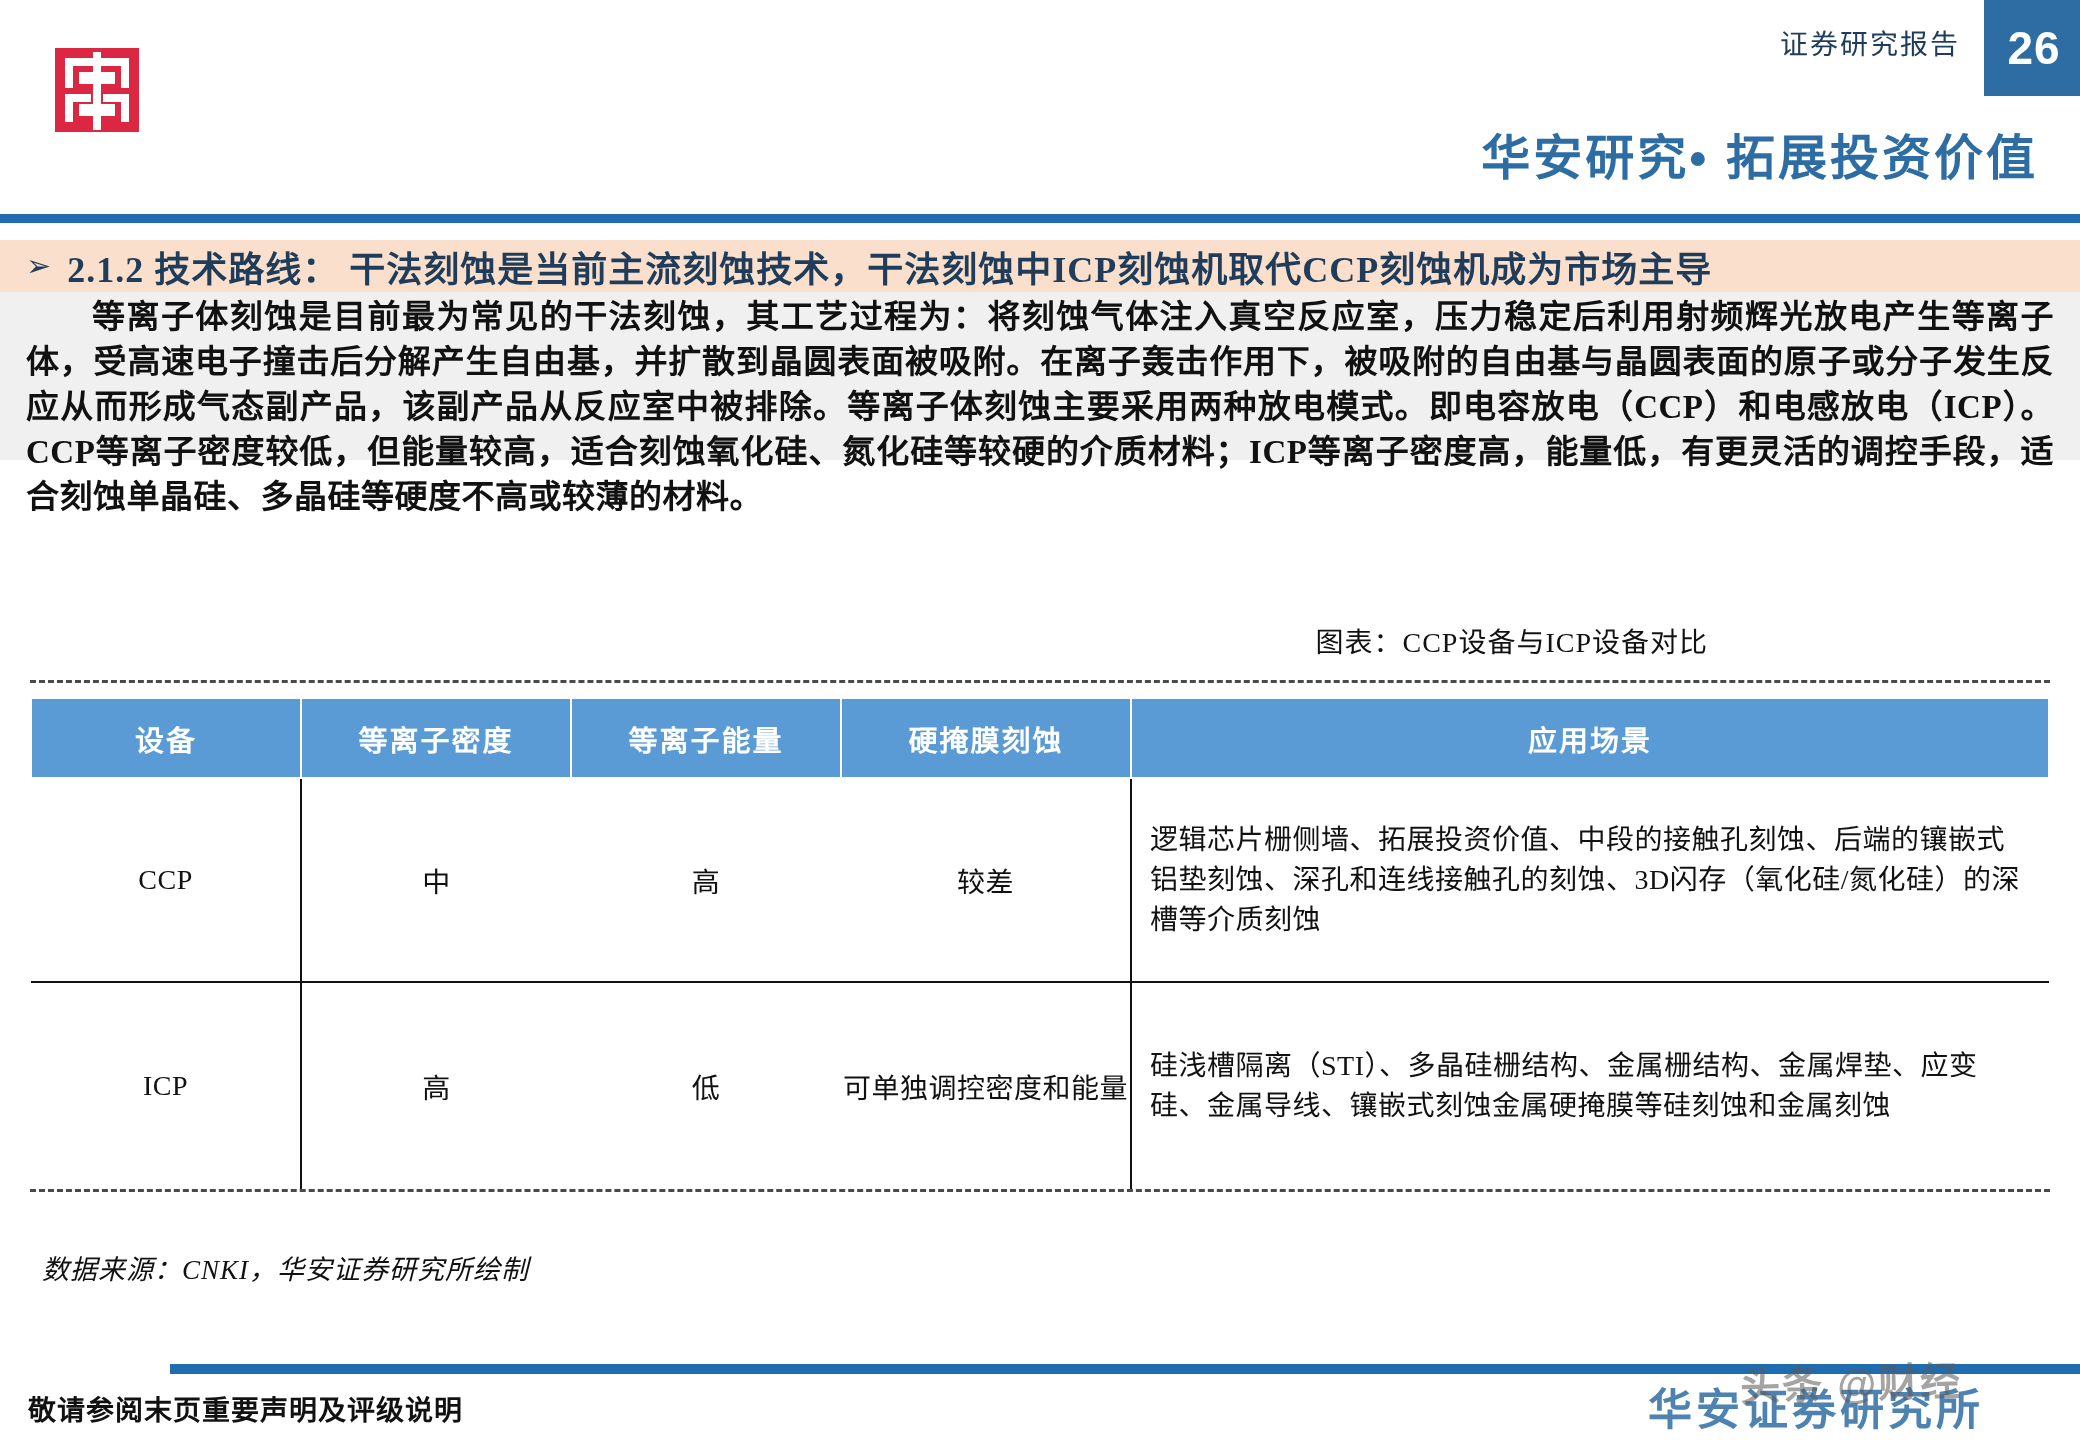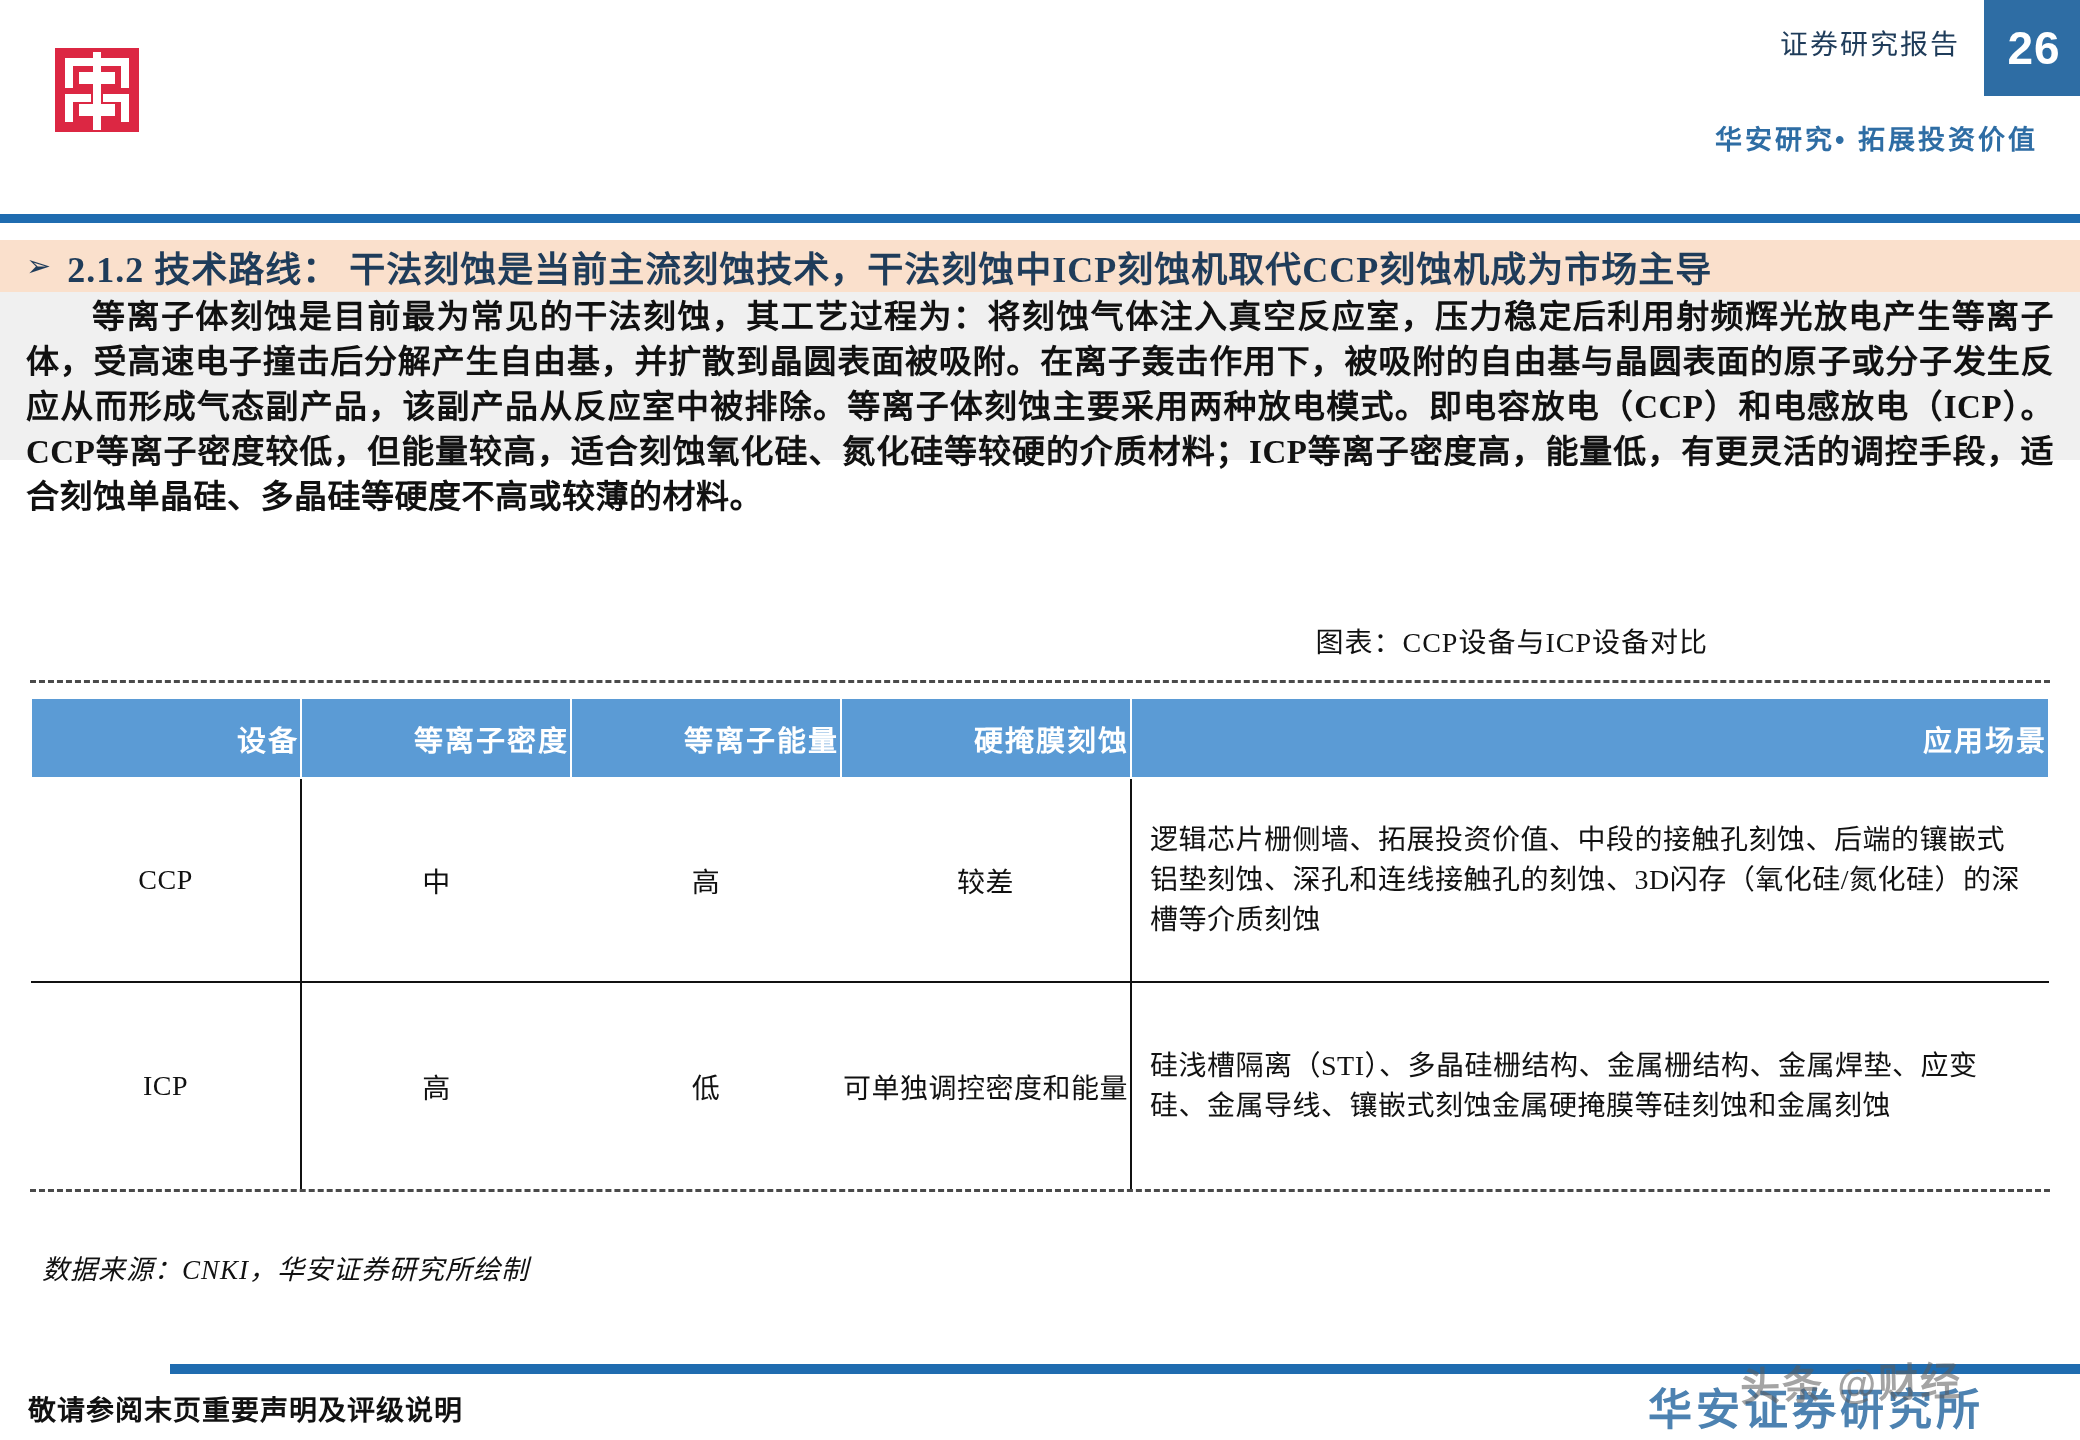--- a/index.html
+++ b/index.html
@@ -99,21 +99,21 @@
     letter-spacing: 3.5px;
     color: #111111;
     margin-top: 2px;
     white-space: nowrap;
   }
   .tagline {
     position: absolute;
     right: 42px;
     top: 118px;
     font-family: "Liberation Sans", sans-serif;
-    font-size: 27px;
+    font-size: 49px;
     font-weight: bold;
     color: #2e6da4;
     letter-spacing: 3px;
     white-space: nowrap;
   }
   .header-rule {
     position: absolute;
     left: 0;
     top: 214px;
     width: 2080px;
@@ -210,21 +210,21 @@
   table.cmp col.c4 { width: auto; }
   table.cmp th {
     background: #5b9bd5;
     color: #ffffff;
     font-family: "Liberation Serif", "DejaVu Serif", serif;
     font-size: 29px;
     font-weight: bold;
     letter-spacing: 2px;
     height: 76px;
     border: 2px solid #ffffff;
-    text-align: right;
+    text-align: center;
     vertical-align: middle;
   }
   table.cmp td {
     font-family: "Liberation Serif", "DejaVu Serif", serif;
     font-size: 28px;
     color: #111111;
     vertical-align: middle;
     border-right: 2px solid #111111;
     border-left: 2px solid #111111;
     padding: 18px 0;

